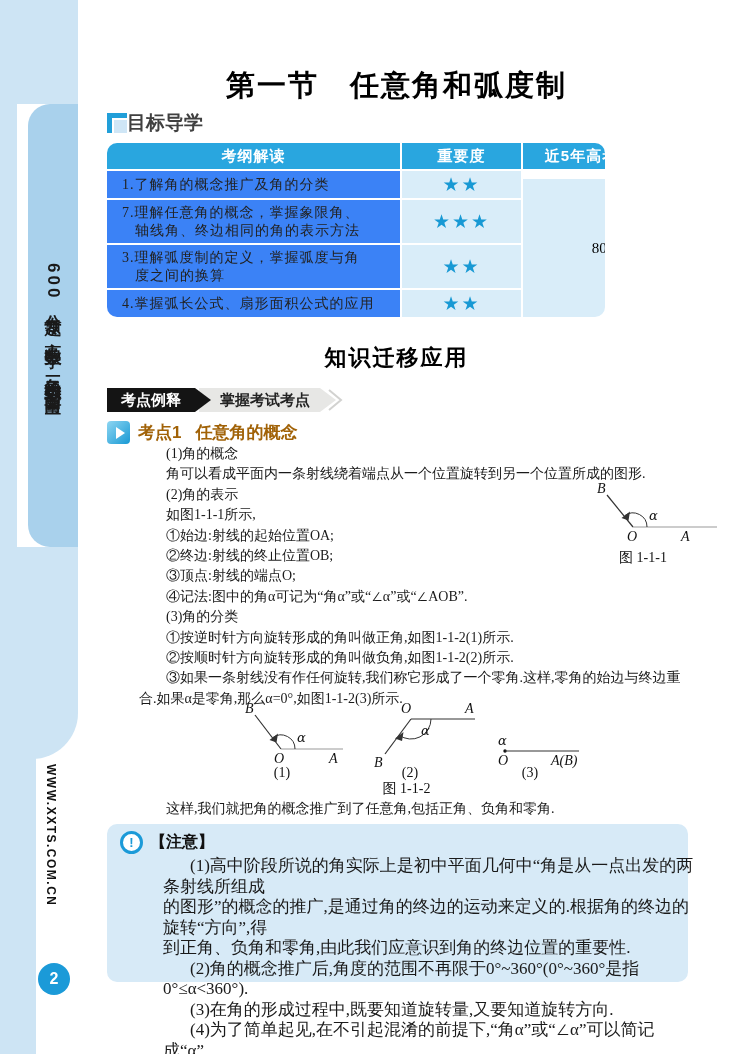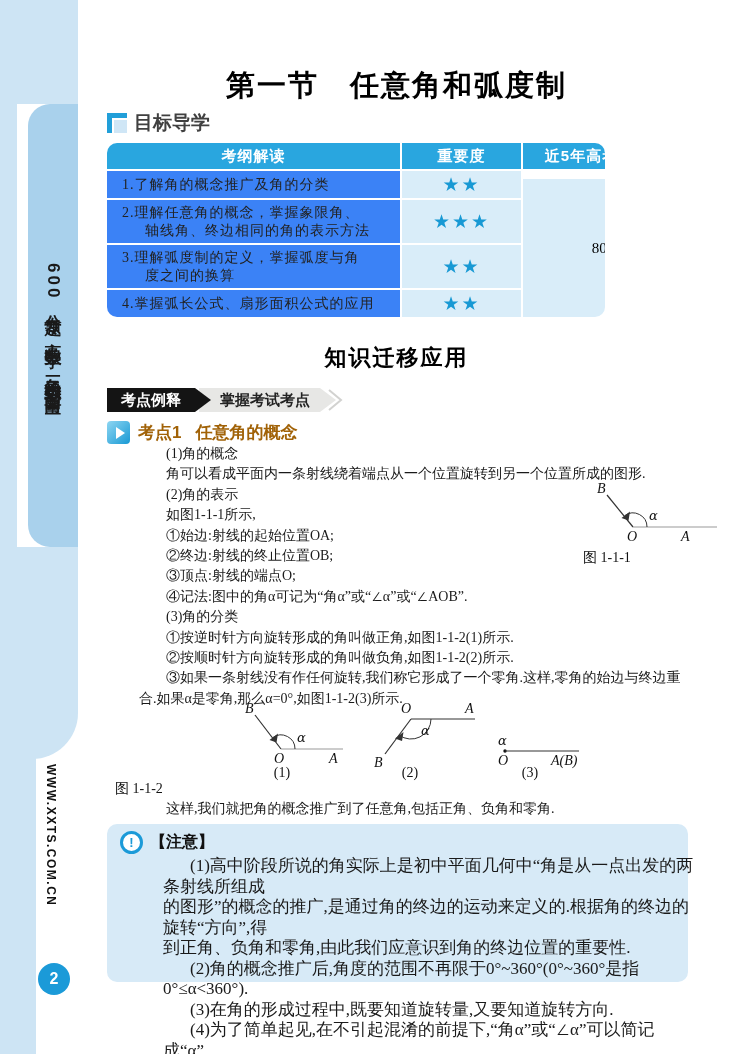--- a/index.html
+++ b/index.html
@@ -20,39 +20,39 @@
   .site-url{left:44px;top:764px;writing-mode:vertical-rl;text-orientation:mixed;
             font-family:"Liberation Sans",sans-serif;font-size:12px;font-weight:bold;
             letter-spacing:1.5px;color:#111;}
   .page-circle{left:38px;top:963px;width:32px;height:32px;border-radius:50%;background:#1b9ad8;
             display:flex;align-items:center;justify-content:center;color:#fff;
             font-family:"Liberation Sans",sans-serif;font-size:16px;font-weight:bold;}
 
   
   .main-title{left:105px;top:66px;width:583px;text-align:center;font-size:29px;font-weight:700;
             letter-spacing:2px;color:#000;}
-  .guide-row{left:107px;top:111px;height:24px;display:flex;align-items:center;gap:7px;}
+  .guide-row{left:107px;top:111px;height:24px;display:flex;align-items:center;}
   .guide-icon{position:relative;width:20px;height:20px;}
   .guide-icon .corner{position:absolute;left:0;top:0;width:15px;height:15px;
             border-top:5px solid #219fd9;border-left:5px solid #219fd9;}
   .guide-icon .fill{position:absolute;right:0;bottom:0;width:13px;height:13px;background:#cfe6f6;}
   .guide-label{font-family:"Liberation Sans",sans-serif;font-size:19px;font-weight:bold;color:#404040;}
   .section-heading{left:105px;top:343px;width:583px;text-align:center;
             font-family:"Liberation Sans",sans-serif;font-size:22px;font-weight:bold;
             letter-spacing:2px;color:#000;}
 
   
   .gtable{left:107px;top:143px;width:498px;height:174px;border-radius:10px;overflow:hidden;
           display:grid;grid-template-columns:293px 119px 165px;grid-template-rows:26px 27px 43px 43px 27px;
           gap:2px;background:#fff;}
   .cth{background:#29a6df;color:#fff;display:flex;align-items:center;justify-content:center;
        font-family:"Liberation Sans",sans-serif;font-size:15px;font-weight:bold;letter-spacing:1px;}
   .ctd{background:#3b82f6;display:flex;flex-direction:column;justify-content:center;
        padding-left:15px;font-size:14px;letter-spacing:1px;color:#222;line-height:18px;}
-  .ctd .line2{margin-left:23px;}
+  .ctd .line2{margin-left:13px;}
   .stars{background:#d9edf9;display:flex;align-items:center;justify-content:center;
        color:#1899d4;font-size:19px;letter-spacing:2px;}
   .rate-cell{grid-column:3;grid-row:2/span 4;background:#d9edf9;display:flex;align-items:center;
        justify-content:center;font-size:15px;color:#000000;margin-top:8px;}
 
   
   .badge-svg{left:107px;top:387px;}
   .kaodian-row{left:107px;top:421px;display:flex;align-items:center;gap:8px;}
   .kd-icon{width:23px;height:23px;border-radius:4px;background:linear-gradient(135deg,#8ed6f2,#1899d4);
        display:flex;align-items:center;justify-content:center;}
@@ -63,21 +63,21 @@
 
   
   .body-lines{left:139px;top:444px;width:553px;font-size:14px;line-height:20.4px;color:#1a1a1a;}
   .body-lines .ind{text-indent:27px;}
   .tail-line{left:139px;top:800px;width:553px;font-size:14px;text-indent:27px;color:#1a1a1a;}
 
   
   .fig-label{font-style:italic;font-size:14px;fill:#111;font-family:"Liberation Serif",serif;}
   .fig-alpha{font-style:italic;font-size:13px;fill:#111;font-family:"DejaVu Serif",serif;}
   .fig-tag{font-size:14px;fill:#111;font-family:"Liberation Serif",serif;}
-  .fig-caption{font-size:14px;text-align:left;color:#111;}
+  .fig-caption{font-size:14px;text-align:center;color:#111;}
   .cap111{left:583px;top:549px;width:120px;}
   .cap112{left:115px;top:780px;width:583px;}
 
   
   .note-box{left:107px;top:824px;width:581px;height:158px;background:#d7eaf7;border-radius:10px;}
   .note-icon{left:120px;top:831px;width:17px;height:17px;border-radius:50%;background:#fff;
        border:3px solid #1b9ad8;display:flex;align-items:center;justify-content:center;
        color:#1b9ad8;font-family:"Liberation Sans",sans-serif;font-weight:bold;font-size:13px;}
   .note-title{left:150px;top:832px;font-family:"Liberation Sans",sans-serif;font-size:16px;
        font-weight:bold;color:#111;}
@@ -116,21 +116,21 @@
     <div class="cth">重要度</div>
     <div class="cth">近5年高考命题率</div>
 
     <div class="ctd">
       <span>1.了解角的概念推广及角的分类</span>
     </div>
     <div class="stars">★★</div>
     <div class="rate-cell">80%</div>
 
     <div class="ctd">
-      <span>2.理解任意角的概念，掌握象限角、</span>
+      <span>7.理解任意角的概念，掌握象限角、</span>
       <span class="line2">轴线角、终边相同的角的表示方法</span>
     </div>
     <div class="stars">★★★</div>
 
     <div class="ctd">
       <span>3.理解弧度制的定义，掌握弧度与角</span>
       <span class="line2">度之间的换算</span>
     </div>
     <div class="stars">★★</div>
 

